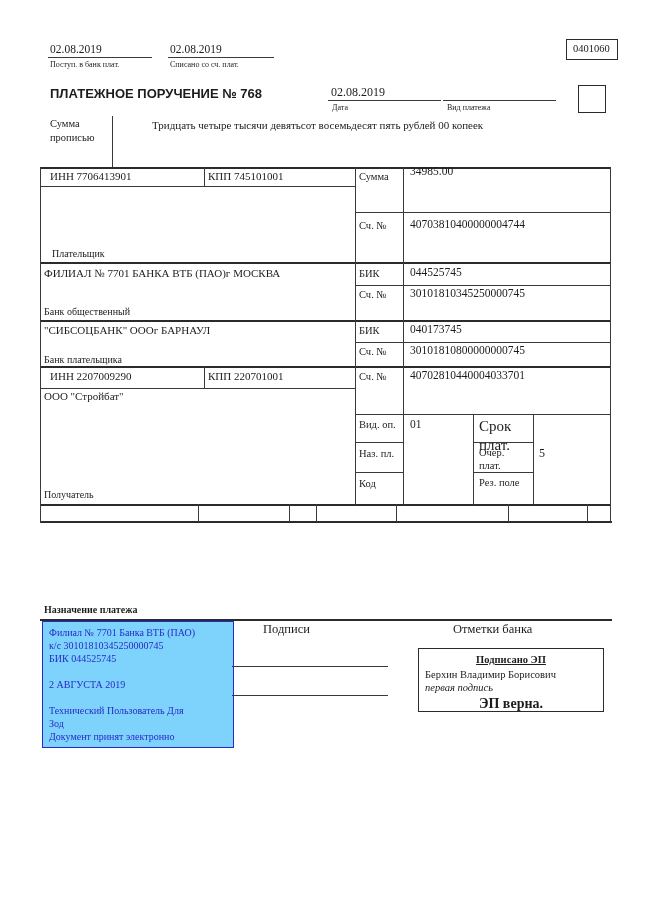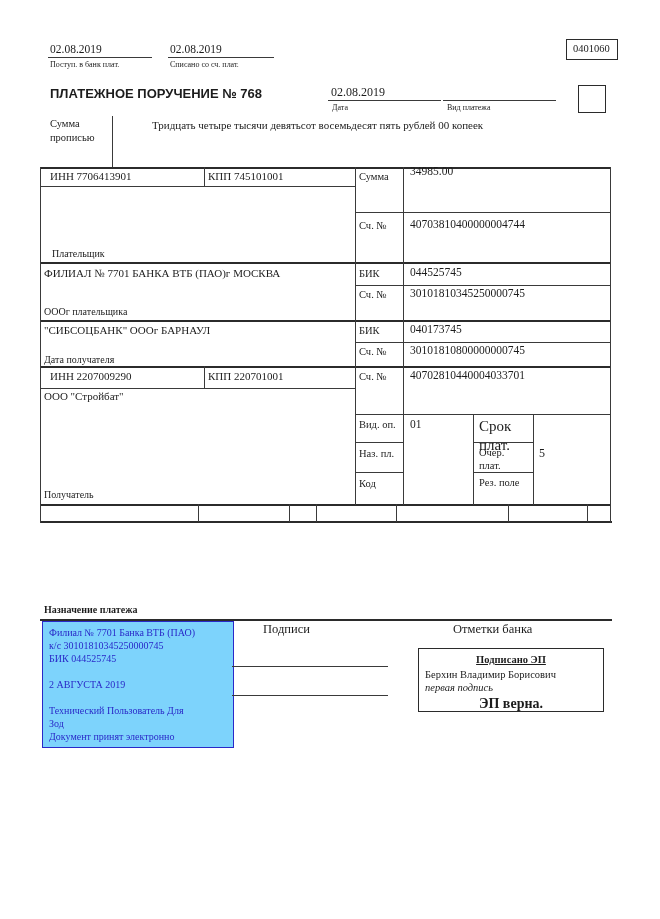--- a/index.html
+++ b/index.html
@@ -89,28 +89,28 @@
   <div class="t" style="left:410px; top:164px; font-size:11.5px;">34985.00</div>
   <div class="t" style="left:359px; top:219px; font-size:10.5px;">Сч. №</div>
   <div class="t" style="left:410px; top:217px; font-size:11.5px;">40703810400000004744</div>
   <div class="t" style="left:44px;  top:248px; font-size:10px;margin-left:8px;">Плательщик</div>
 
   <div class="t" style="left:44px;  top:267px;">ФИЛИАЛ № 7701 БАНКА ВТБ (ПАО)г МОСКВА</div>
   <div class="t" style="left:359px; top:267px; font-size:10.5px;">БИК</div>
   <div class="t" style="left:410px; top:265px; font-size:11.5px;">044525745</div>
   <div class="t" style="left:359px; top:288px; font-size:10.5px;">Сч. №</div>
   <div class="t" style="left:410px; top:286px; font-size:11.5px;">30101810345250000745</div>
-  <div class="t" style="left:44px;  top:306px; font-size:10px;">ОООг плательщика</div>
+  <div class="t" style="left:44px;  top:306px; font-size:10px;">Банк общественный</div>
 
   <div class="t" style="left:44px;  top:324px;">"СИБСОЦБАНК" ОООг БАРНАУЛ</div>
   <div class="t" style="left:359px; top:324px; font-size:10.5px;">БИК</div>
   <div class="t" style="left:410px; top:322px; font-size:11.5px;">040173745</div>
   <div class="t" style="left:359px; top:345px; font-size:10.5px;">Сч. №</div>
   <div class="t" style="left:410px; top:343px; font-size:11.5px;">30101810800000000745</div>
-  <div class="t" style="left:44px;  top:354px; font-size:10px;">Дата получателя</div>
+  <div class="t" style="left:44px;  top:354px; font-size:10px;">Банк плательщика</div>
 
   <div class="t" style="left:50px;  top:370px;">ИНН 2207009290</div>
   <div class="t" style="left:208px; top:370px;">КПП 220701001</div>
   <div class="t" style="left:359px; top:370px; font-size:10.5px;">Сч. №</div>
   <div class="t" style="left:410px; top:368px; font-size:11.5px;">40702810440004033701</div>
   <div class="t" style="left:44px;  top:390px;">ООО "Стройбат"</div>
 
   <div class="t" style="left:359px; top:418px; font-size:10.5px;">Вид. оп.</div>
   <div class="t" style="left:410px; top:417px; font-size:11.5px;">01</div>
   <div class="t" style="left:479px; top:417px; font-size:15px; line-height:1.25;">Срок

